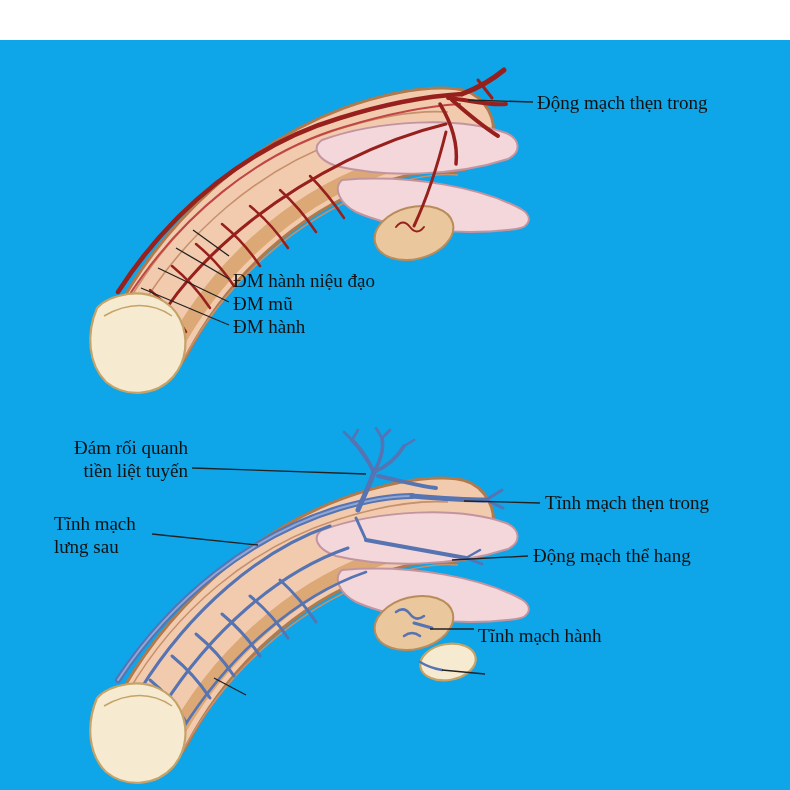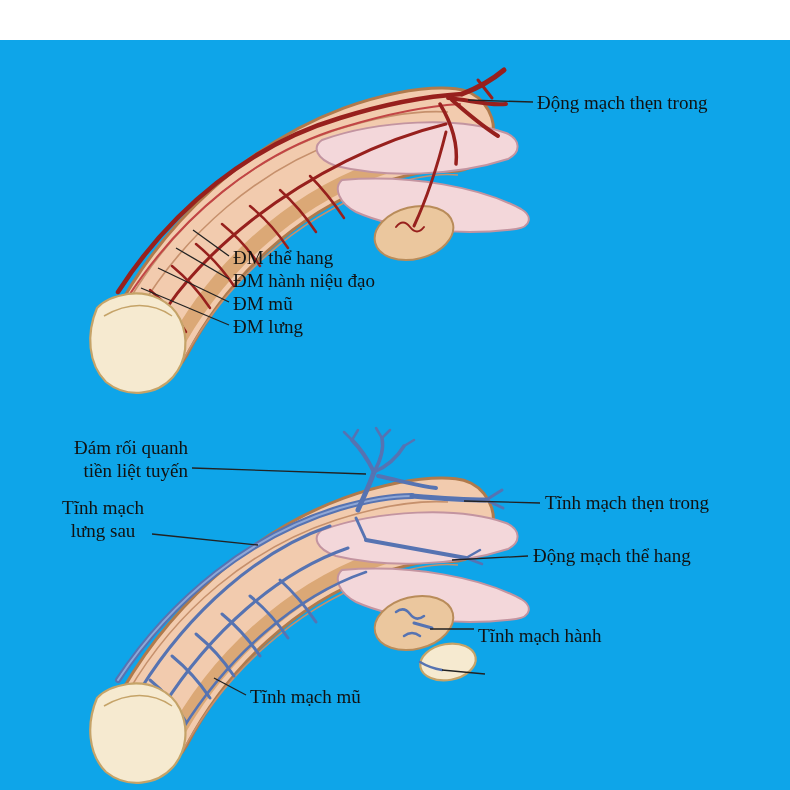--- a/index.html
+++ b/index.html
@@ -148,30 +148,28 @@
       <path class="leader" d="M 540,463 L 464,461"></path>
       <path class="leader" d="M 152,494 L 258,505"></path>
       <path class="leader" d="M 528,516 L 452,520"></path>
       <path class="leader" d="M 474,589 L 430,589"></path>
       <path class="leader" d="M 485,634 L 442,630"></path>
       <path class="leader" d="M 246,655 L 214,638"></path>
     </g>
   </svg>
 
   <div class="lbl" style="left:537px;top:51px;">Động mạch thẹn trong</div>
-  <div class="lbl" style="left:233px;top:206px;">ĐM thể hang</div>
   <div class="lbl" style="left:233px;top:229px;">ĐM hành niệu đạo</div>
   <div class="lbl" style="left:233px;top:252px;">ĐM mũ</div>
-  <div class="lbl" style="left:233px;top:275px;">ĐM lưng</div>
+  <div class="lbl" style="left:233px;top:275px;">ĐM hành</div>
 
   <div class="lbl wrap" style="left:38px;top:396px;width:150px;text-align:right;">
     <span>Đám rối quanh</span><br>
     <span>tiền liệt tuyến</span>
   </div>
   <div class="lbl" style="left:545px;top:451px;">Tĩnh mạch thẹn trong</div>
-  <div class="lbl wrap" style="left:54px;top:456px;width:98px;text-align:center;">
+  <div class="lbl wrap" style="left:54px;top:472px;width:98px;text-align:left;">
     <span>Tĩnh mạch</span><br>
     <span>lưng sau</span>
   </div>
   <div class="lbl" style="left:533px;top:504px;">Động mạch thể hang</div>
   <div class="lbl" style="left:478px;top:584px;">Tĩnh mạch hành</div>
-  <div class="lbl" style="left:250px;top:645px;">Tĩnh mạch mũ</div>
 </div>
 
 </body></html>

